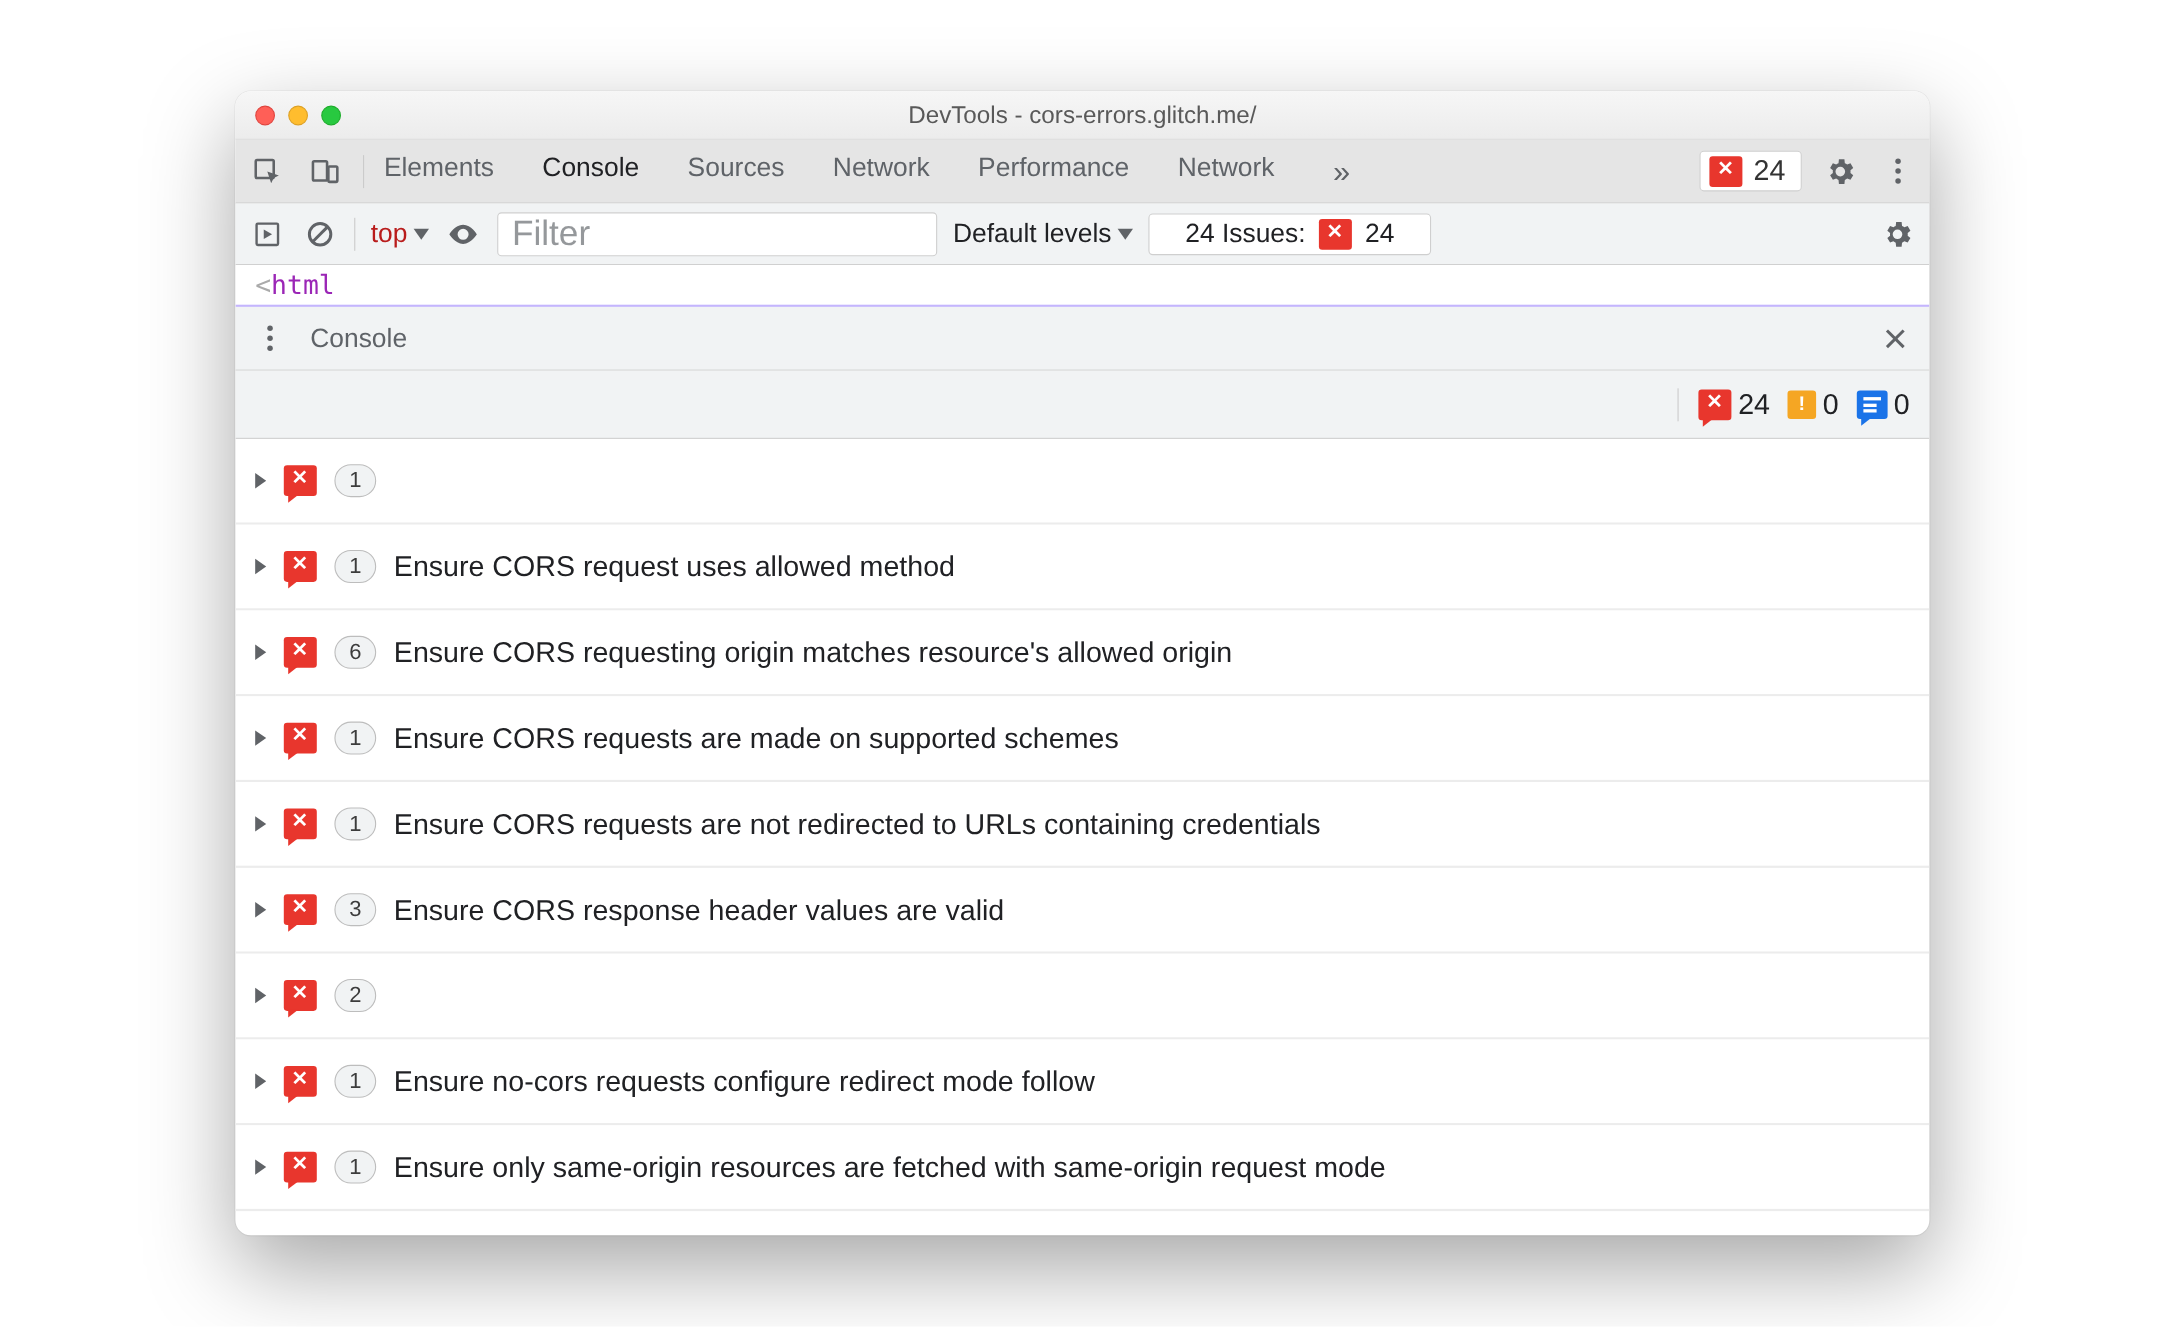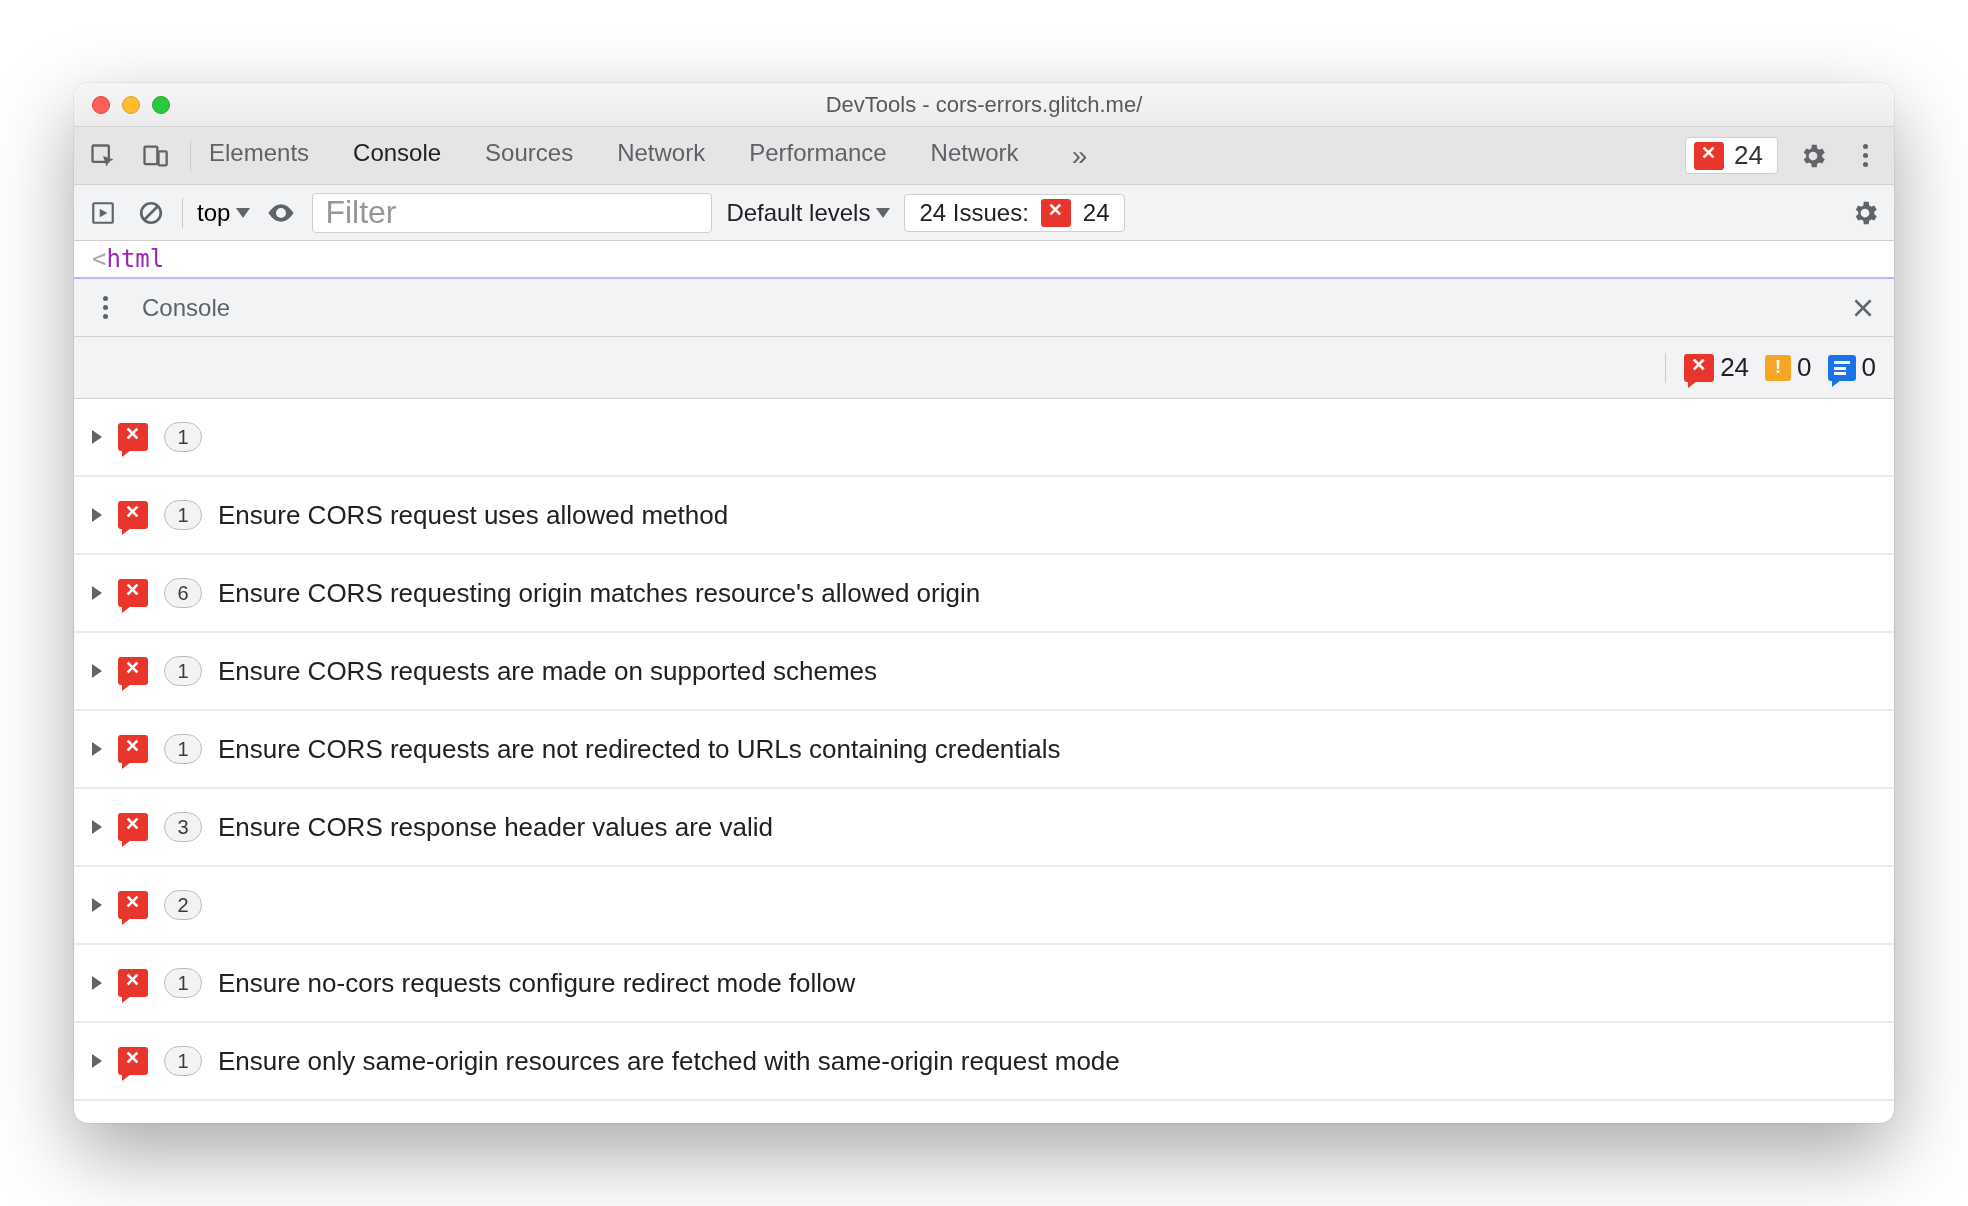--- a/index.html
+++ b/index.html
@@ -6,21 +6,21 @@
   body {
     font-family: -apple-system, BlinkMacSystemFont, "Segoe UI", Helvetica, Arial, sans-serif;
     background: #fff;
     width: 1968px;
     height: 1206px;
     display: flex;
     align-items: center;
     justify-content: center;
   }
   .window {
-    width: 1820px;
+    width: 1540px;
     height: 1040px;
     border-radius: 14px;
     background: #fff;
     box-shadow: 0 30px 80px rgba(0,0,0,0.35), 0 0 0 1px rgba(0,0,0,0.05);
     overflow: hidden;
     display: flex;
     flex-direction: column;
     position: relative;
   }
 
@@ -70,29 +70,29 @@
     border-bottom: 1px solid #d0d0d0;
     display: flex;
     align-items: center;
     padding: 0 12px;
     gap: 14px;
     flex-shrink: 0;
     background: #f1f3f4;
     font-size: 24px;
     color: #5f6368;
   }
-  .ctx-select { display: flex; align-items: center; gap: 6px; color: #000000; cursor: pointer; }
+  .ctx-select { display: flex; align-items: center; gap: 6px; color: #b91c1c; cursor: pointer; }
   .filter-input {
     width: 400px; height: 40px; border: 1px solid #cfcfcf; background: #fff; border-radius: 4px;
     font-size: 32px; padding: 0 12px; color: #333;
   }
   .filter-input::placeholder { color: #95989b; }
   .levels { display: flex; align-items: center; gap: 6px; color: #202124; cursor: pointer; }
   .issues-chip {
-    border: 1px solid #cfcfcf; border-radius: 4px; padding: 4px 14px; display: flex; align-items: center; gap: 12px;
+    border: 1px solid #cfcfcf; border-radius: 4px; padding: 4px 32px; display: flex; align-items: center; gap: 12px;
     background: #fff; color: #202124;
   }
 
   
   .code-line { font-family: ui-monospace, Menlo, monospace; font-size: 24px; color: #9b26b6; padding: 4px 18px; border-bottom: 2px solid #c4b5fd; flex-shrink: 0; background:#fff;}
   .angle { color: #aaa; }
 
   
   .drawer-head {
     height: 58px; background: #f1f3f4; border-bottom: 1px solid #d0d0d0;

